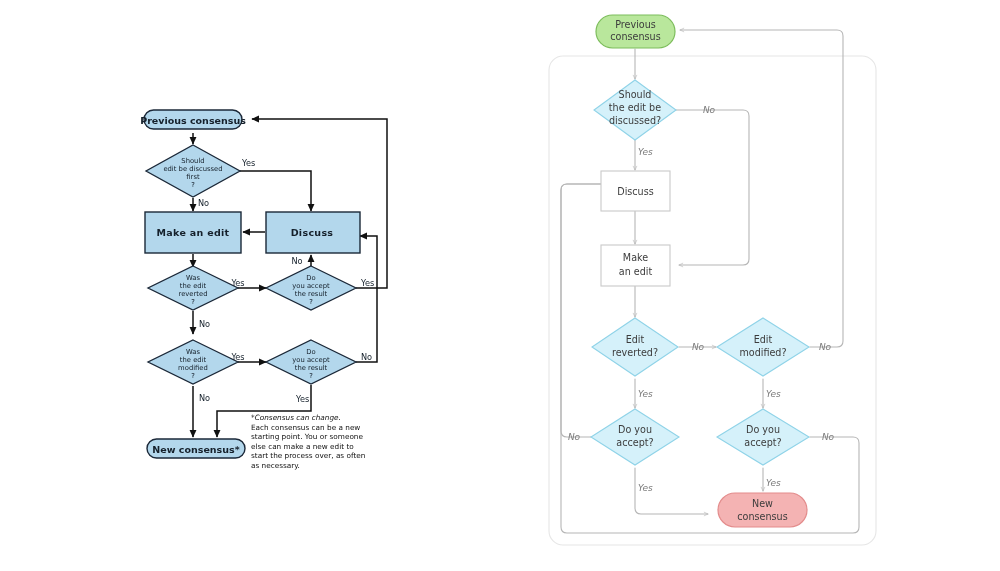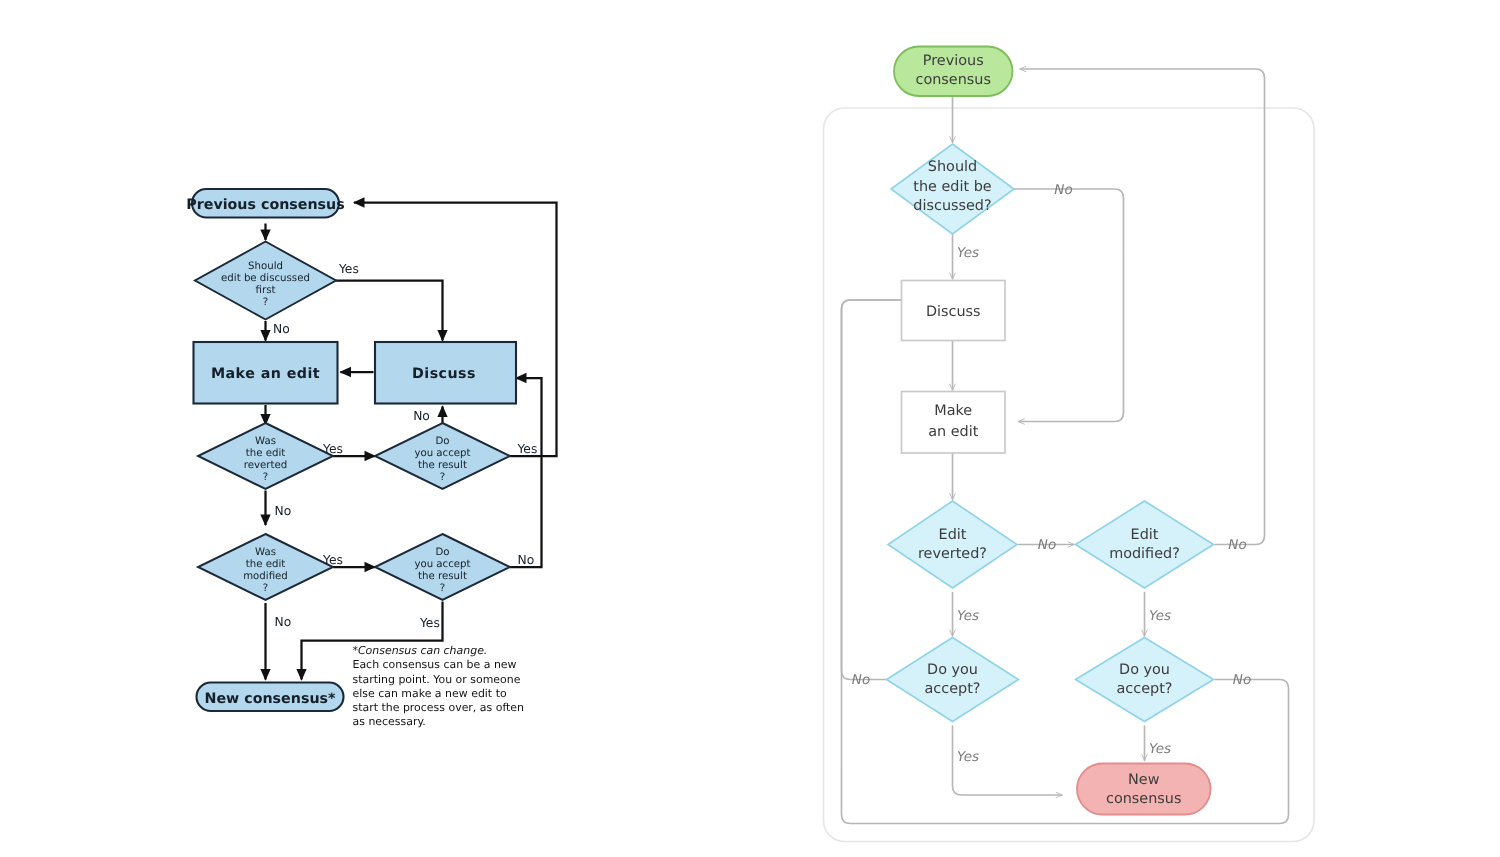--- a/index.html
+++ b/index.html
@@ -1,20 +1,20 @@
 <!DOCTYPE html>
 <html><head>
 <meta charset="utf-8">
 <title>Consensus flowcharts</title>
 <style>
   html,body{margin:0;padding:0;background:#ffffff;}
   body{width:1000px;height:571px;position:relative;overflow:hidden;
        font-family:"DejaVu Sans","Liberation Sans",sans-serif;}
-  .panel{position:absolute;top:0;height:444px;margin-top:16px;}
-  #left-panel{left:0;width:500px;}
+  .panel{position:absolute;top:0;height:444px;}
+  #left-panel{left:16px;width:500px;}
   #right-panel{left:500px;width:500px;}
   svg{display:block;}
   
   .l-txt{font-family:"DejaVu Sans","Liberation Sans",sans-serif;fill:#15202b;}
   .l-pill-label{font-size:9.5px;font-weight:600;}
   .l-box-label{font-size:9.5px;font-weight:700;letter-spacing:.3px;}
   .l-dia-label{font-size:6.8px;}
   .l-edge-label{font-size:8.2px;}
   .note{font-size:7.3px;fill:#111111;}
   .note .it{font-style:italic;}

